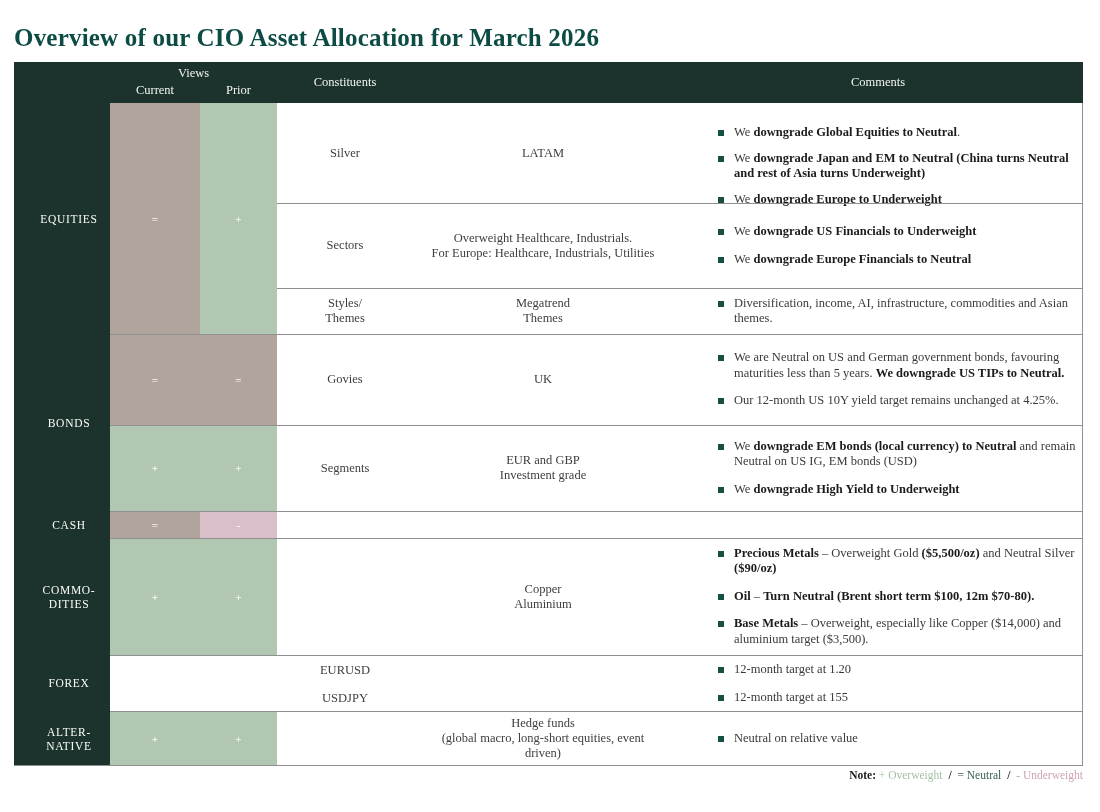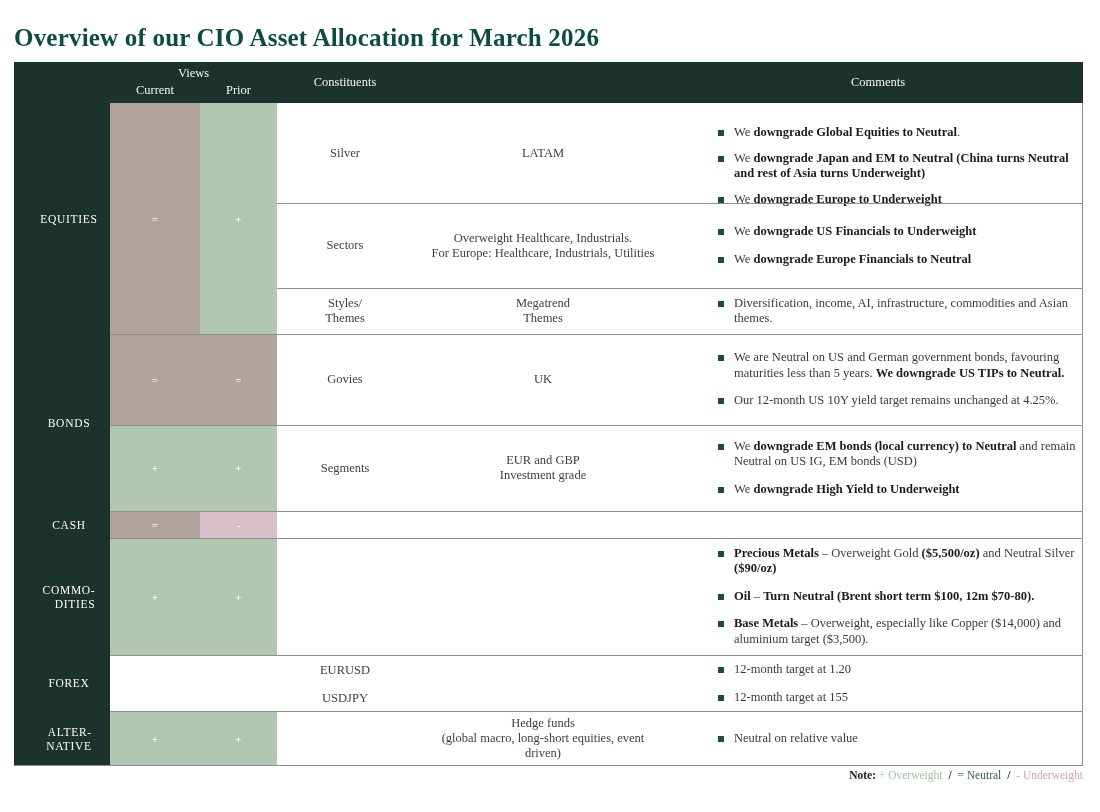--- a/index.html
+++ b/index.html
@@ -21,21 +21,21 @@
   .sidebar-bg { grid-column:1; grid-row:2/12; }
   .hcell { z-index:2; color:#f4f4f2; font-size:12.5px; display:flex; justify-content:center; }
   .h-views { grid-column:2/4; grid-row:1; align-items:flex-start; padding-top:4px; }
   .h-current { grid-column:2; grid-row:1; align-items:flex-end; padding-bottom:5px; }
   .h-prior { grid-column:3; grid-row:1; align-items:flex-end; padding-bottom:5px; }
   .h-const { grid-column:4; grid-row:1; align-items:center; }
   .h-welike { grid-column:5; grid-row:1; align-items:center; }
   .h-comments { grid-column:6; grid-row:1; align-items:center; }
   .sb-label {
     grid-column:1; z-index:2; color:#fdfdfb; font-size:11.5px; letter-spacing:0.7px;
-    display:flex; align-items:center; justify-content:center; text-align:right;
+    display:flex; align-items:center; justify-content:center; text-align:center;
     white-space:pre-line; line-height:14px;padding-left:14px;
   }
   .vc {
     display:flex; align-items:center; justify-content:center;
     color:rgba(255,255,255,0.92); font-size:11px; font-weight:bold;
   }
   .cell {
     display:flex; align-items:center; justify-content:center; text-align:center;
     font-size:12.5px; color:#3e3e3e; white-space:pre-line; line-height:15px;
   }
@@ -105,20 +105,22 @@
     <div class="cell" style="grid-column:4;grid-row:10">USDJPY</div>
 
     <div class="cell" style="grid-column:5;grid-row:2">LATAM</div>
     <div class="cell" style="grid-column:5;grid-row:3">Overweight Healthcare, Industrials.
 For Europe: Healthcare, Industrials, Utilities</div>
     <div class="cell" style="grid-column:5;grid-row:4">Megatrend
 Themes</div>
     <div class="cell" style="grid-column:5;grid-row:5">UK</div>
     <div class="cell" style="grid-column:5;grid-row:6">EUR and GBP
 Investment grade</div>
+    <div class="cell" style="grid-column:5;grid-row:8">Copper
+Aluminium</div>
     <div class="cell" style="grid-column:5;grid-row:11">Hedge funds
 (global macro, long-short equities, event
 driven)</div>
 
     <div class="cm cm-start" style="grid-column:6;grid-row:2">
         <div class="bullet-item">
           <span class="bullet-square" style="background: rgb(23, 80, 67);"></span>
           <span class="bullet-text"><span>We </span><span class="bold">downgrade Global Equities to Neutral</span><span>.</span></span>
         </div>
         <div class="bullet-item">

